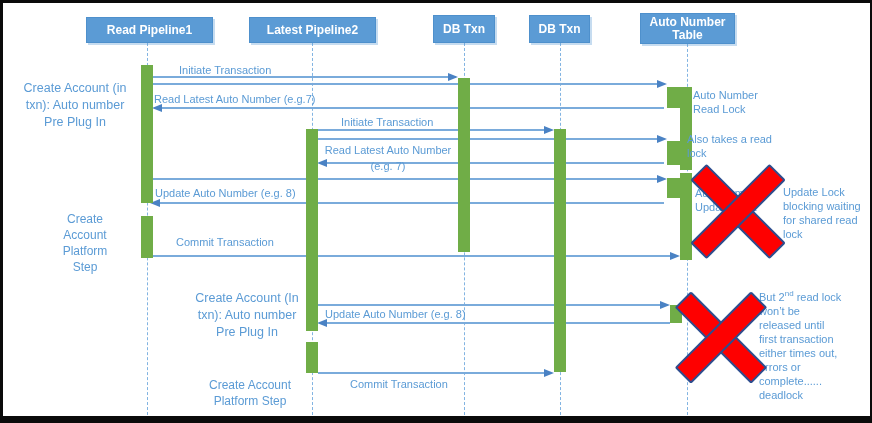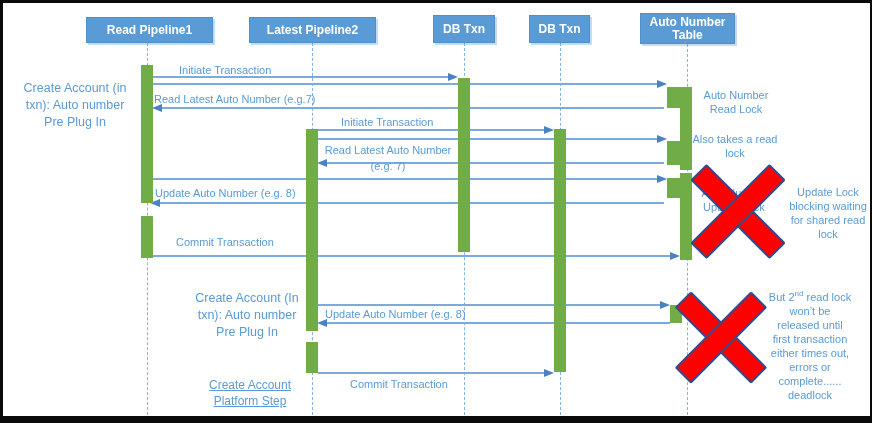--- a/index.html
+++ b/index.html
@@ -11,21 +11,21 @@
        justify-content:center;text-align:center;box-sizing:border-box;
        box-shadow:2px 2px 0 rgba(91,155,213,.35);}
   .lifeline{position:absolute;width:0;border-left:1px dashed #82b4e2;}
   .bar{position:absolute;width:12px;background:#70ad47;}
   .hline{position:absolute;height:2px;background:#7aabdb;}
   .ah{position:absolute;width:0;height:0;border-top:4px solid transparent;border-bottom:4px solid transparent;}
   .ah.r{border-left:10px solid #4a82c4;}
   .ah.l{border-right:10px solid #4a82c4;}
   .mlabel{position:absolute;color:#5b9bd5;font-size:11px;white-space:nowrap;}
   .mlabel.ml{white-space:pre-line;text-align:center;line-height:16px;}
-  .ann{position:absolute;color:#5b9bd5;font-size:11px;text-align:center;
+  .ann{position:absolute;color:#5b9bd5;font-size:11px;
        line-height:14px;white-space:pre-line;}
   .step{position:absolute;color:#5b9bd5;font-size:12.5px;text-align:center;
         line-height:17px;white-space:pre-line;}
   .step.small{font-size:12px;line-height:16px;}
   .xmark{position:absolute;}
   .xmark .arm{position:absolute;background:#fe0000;border:2px solid #2e4d8e;border-radius:2px;}
   sup{font-size:8px;}
 </style>
 </head>
 <body>
@@ -109,24 +109,28 @@
   <div class="mlabel ml" style="left:320px;top:139px;width:130px;">Read Latest Auto Number
 (e.g. 7)</div>
   <div class="mlabel" style="left:152px;top:184px;">Update Auto Number (e.g. 8)</div>
   <div class="mlabel" style="left:173px;top:233px;">Commit Transaction</div>
   <div class="mlabel" style="left:322px;top:305px;">Update Auto Number (e.g. 8)</div>
   <div class="mlabel" style="left:347px;top:375px;">Commit Transaction</div>
 
   <div class="step" style="left:2px;top:77px;width:140px;">Create Account (in
 txn): Auto number
 Pre Plug In</div>
+  <div class="step small" style="left:50px;top:208px;width:64px;">Create
+Account
+Platform
+Step</div>
   <div class="step" style="left:180px;top:287px;width:128px;">Create Account (In
 txn): Auto number
 Pre Plug In</div>
-  <div class="step small" style="left:196px;top:374px;width:102px;text-decoration:underline;">Create Account
+  <div class="step small" style="left:196px;top:374px;width:102px;">Create Account
 Platform Step</div>
 
   <div class="ann" style="left:690px;top:85px;width:86px;">Auto Number
 Read Lock</div>
   <div class="ann" style="left:684px;top:129px;width:96px;">Also takes a read
 lock</div>
   <div class="ann" style="left:692px;top:183px;width:78px;">Auto Number
 Update Lock</div>
   <div class="ann" style="left:780px;top:182px;width:90px;">Update Lock
 blocking waiting

